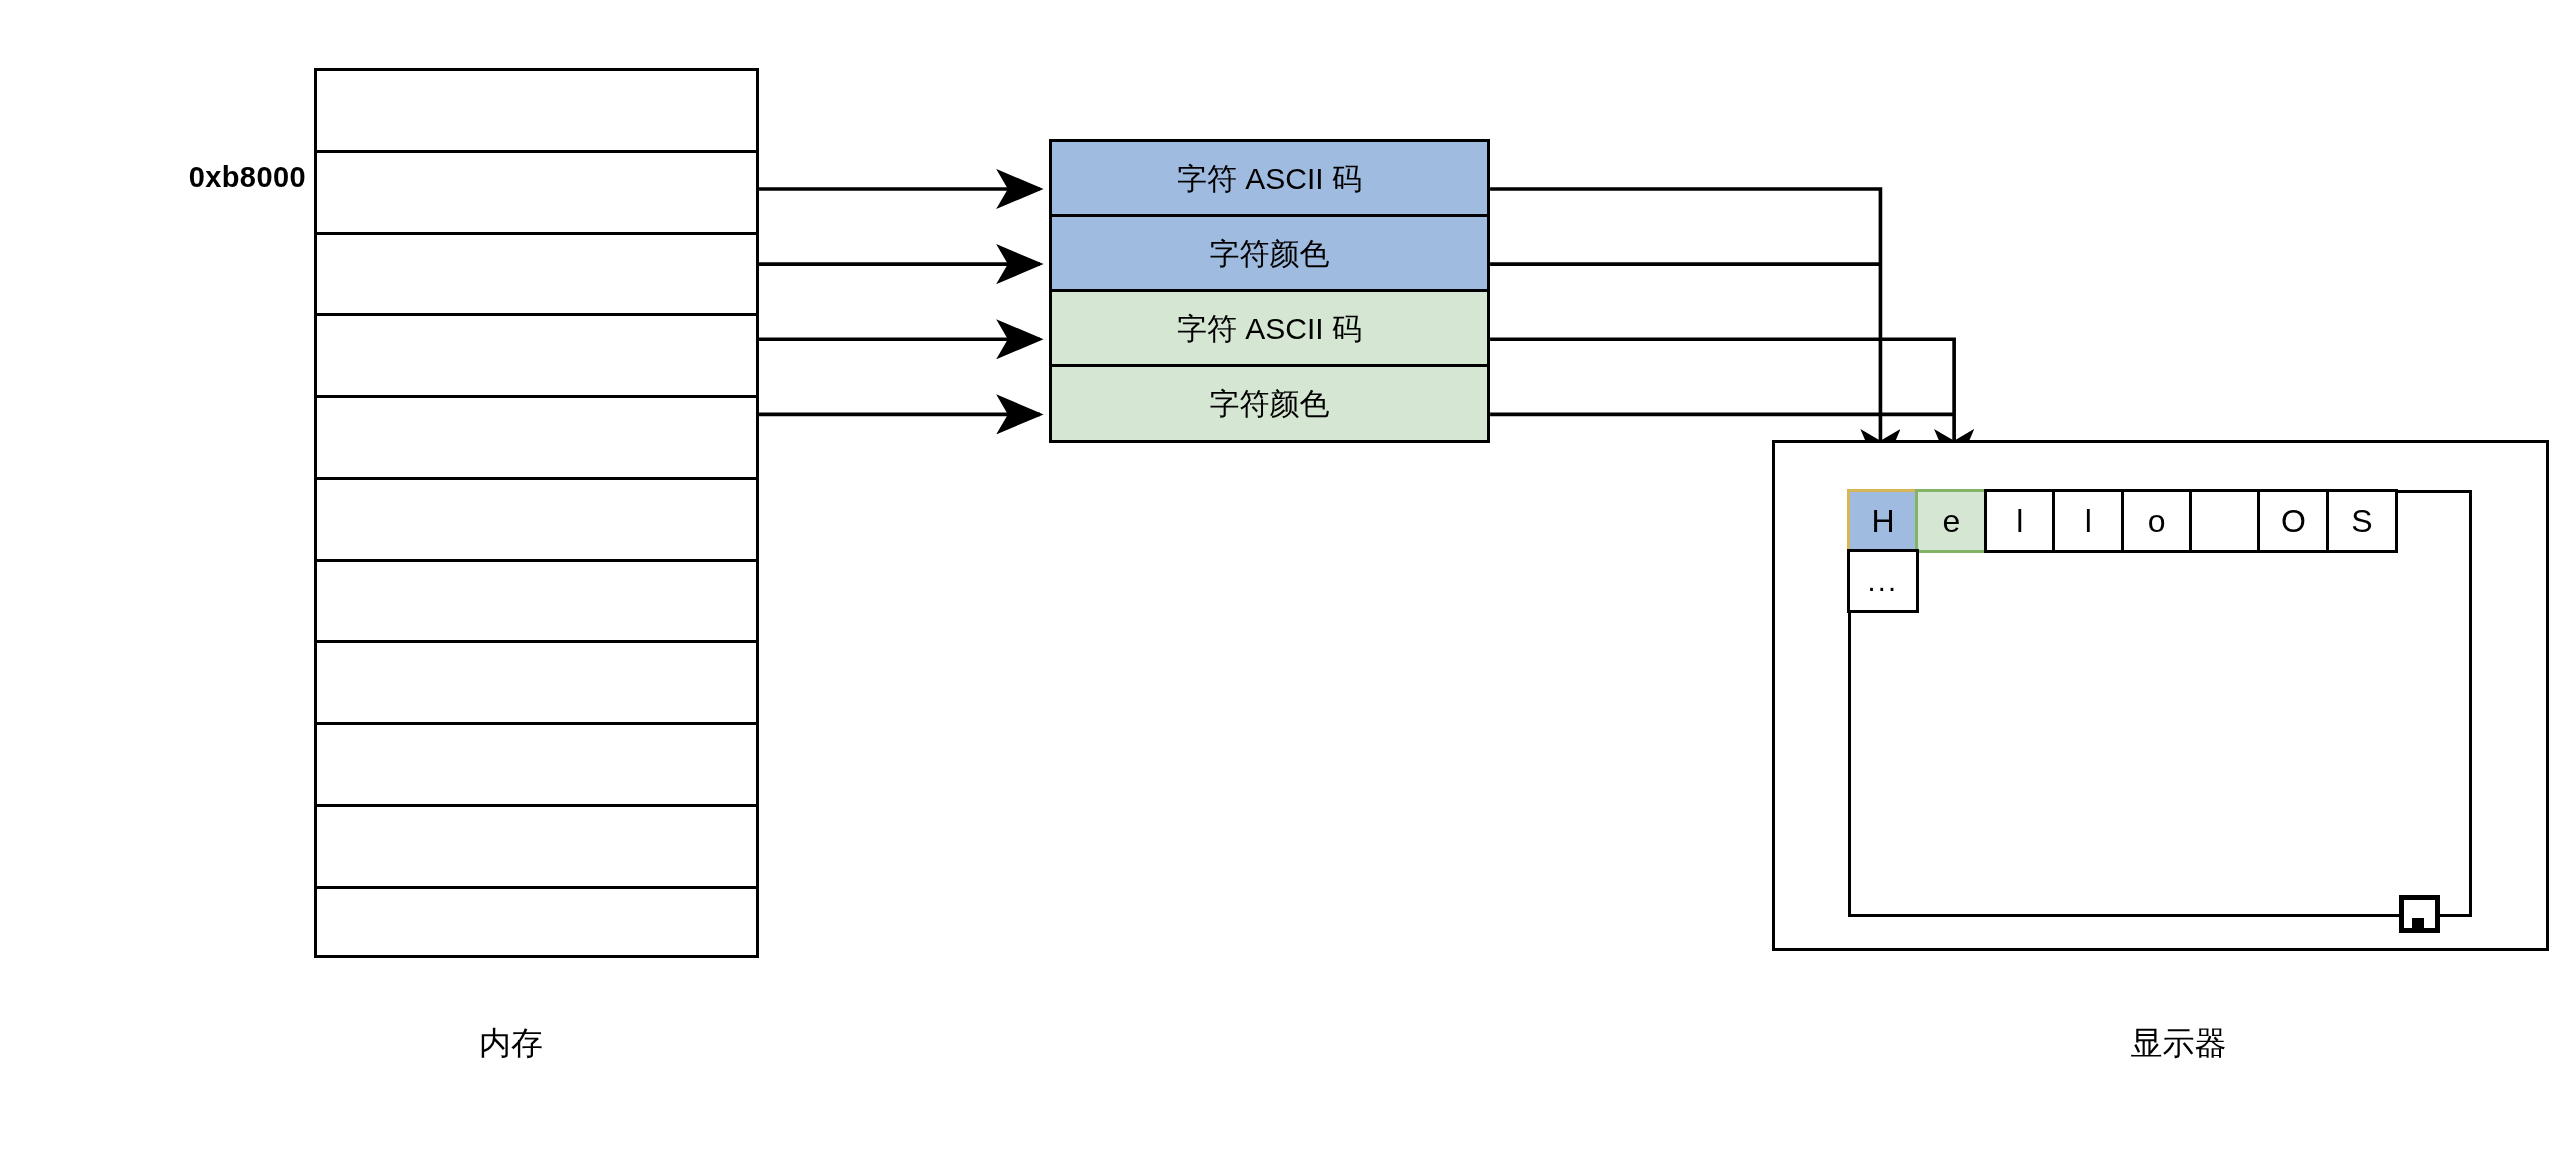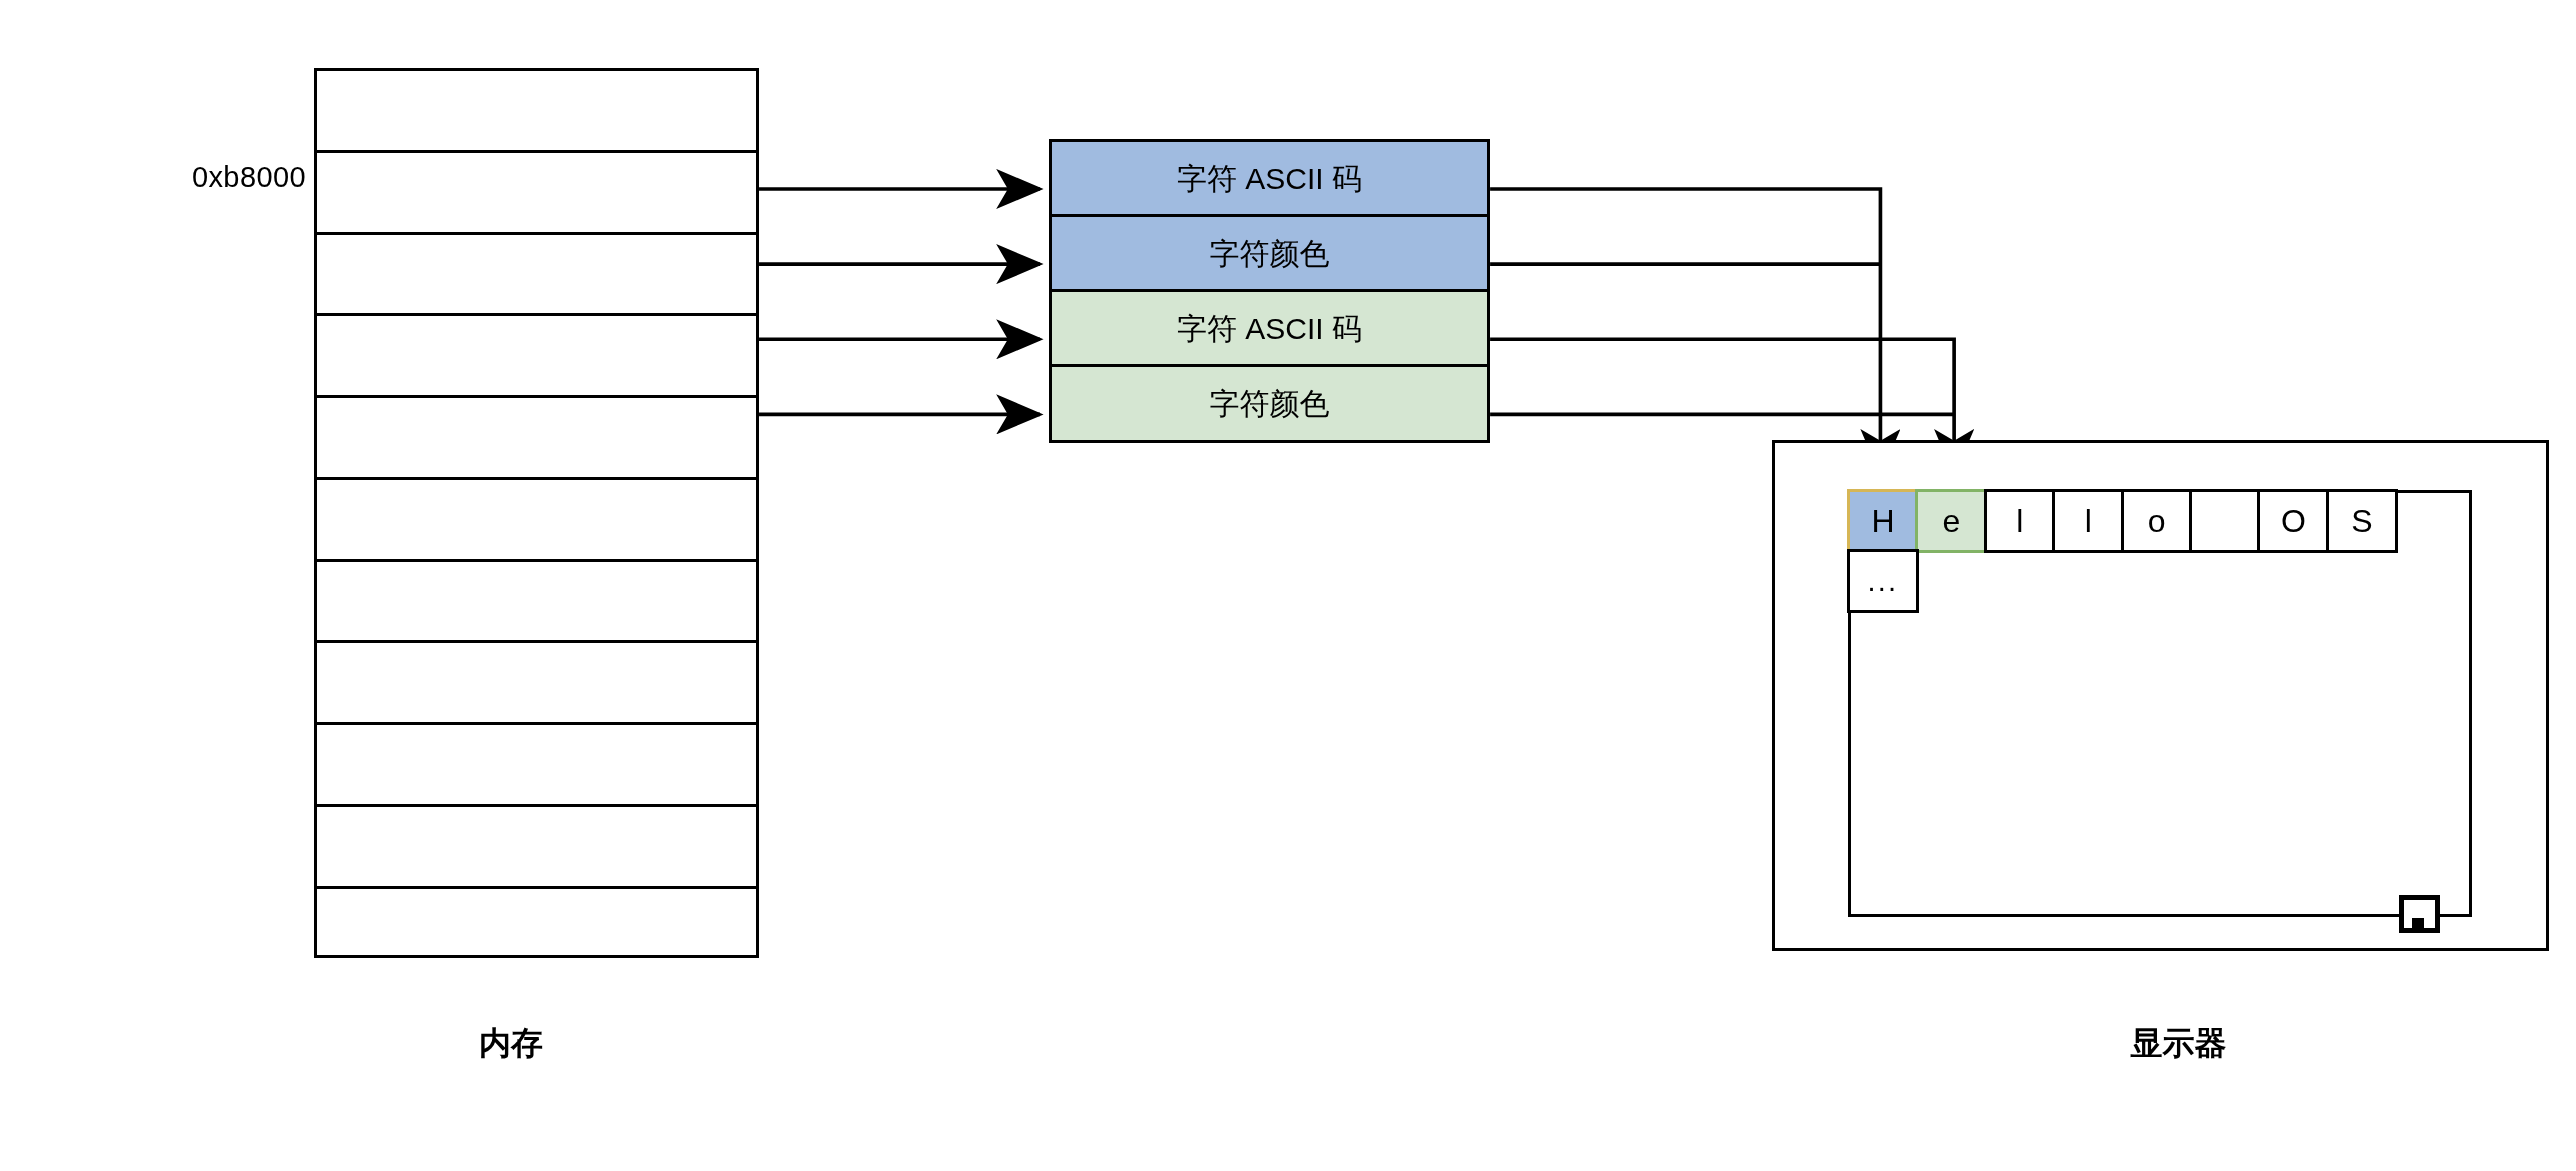--- a/index.html
+++ b/index.html
@@ -9,21 +9,21 @@
   .abs{position:absolute;box-sizing:border-box;}
 
   
   #memory-table{left:314px;top:68px;width:445px;height:890px;
       border:3.6px solid #000;background:#fff;}
   .mem-row{position:absolute;left:0;width:100%;border-bottom:3.6px solid #000;box-sizing:border-box;}
   .mem-row.last{border-bottom:none;}
 
   
   #address-label{left:113px;top:161px;width:193px;text-align:right;
-      font-size:29px;font-weight:normal;letter-spacing:0.4px;}
+      font-size:29px;font-weight:bold;letter-spacing:0.4px;}
 
   
   #attr-group{left:1049px;top:139px;width:441px;height:305px;padding-left:36px;}
   .attr-box{position:absolute;left:0;width:100%;border:3.6px solid #000;
       box-sizing:border-box;display:flex;align-items:center;justify-content:center;
       font-size:30px;line-height:1;}
   .attr-blue{background:#a0bbe0;}
   .attr-green{background:#d5e6d2;}
 
   
@@ -39,21 +39,21 @@
   .cell.hl-blue{background:#a0bbe0;border-color:#d6b656;}
   .cell.hl-green{background:#d5e6d2;border-color:#82b366;}
   #ellipsis-cell{left:1847px;top:549px;width:72px;height:64px;border:3.6px solid #000;
       box-sizing:border-box;display:flex;align-items:center;justify-content:center;
       font-size:29px;letter-spacing:2.2px;background:#fff;}
   #monitor-indicator{left:2399px;top:895px;width:41px;height:38px;
       border:5.1px solid #000;background:#fff;}
   #monitor-indicator-dot{left:2412px;top:918px;width:11.7px;height:14.6px;background:#000;}
 
   
-  .caption{font-size:32px;text-align:center;font-weight:bold;}
+  .caption{font-size:32px;text-align:center;}
   #caption-memory{left:398px;top:1022px;width:226px;}
   #caption-monitor{left:2047px;top:1022px;width:263px;}
 
   svg.wires{position:absolute;left:0;top:0;width:2576px;height:1171px;
       overflow:visible;pointer-events:none;}
 </style>
 </head>
 <body>
 
 <div id="stage">

